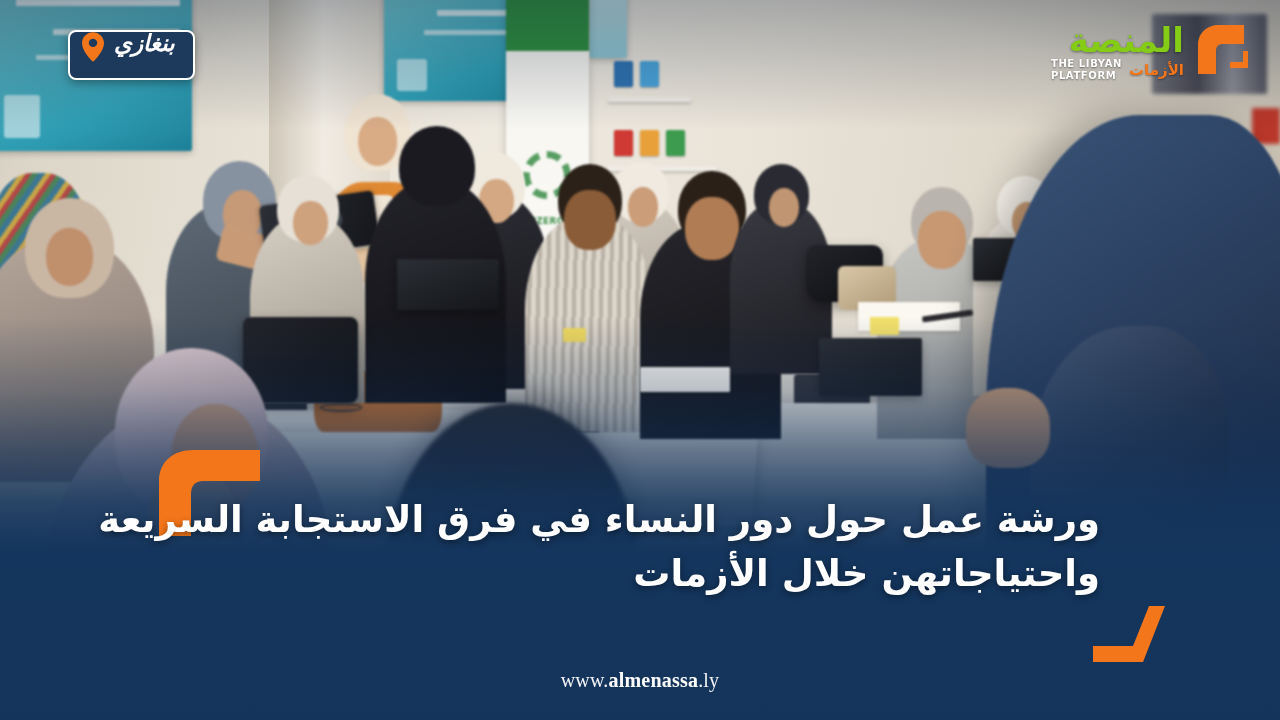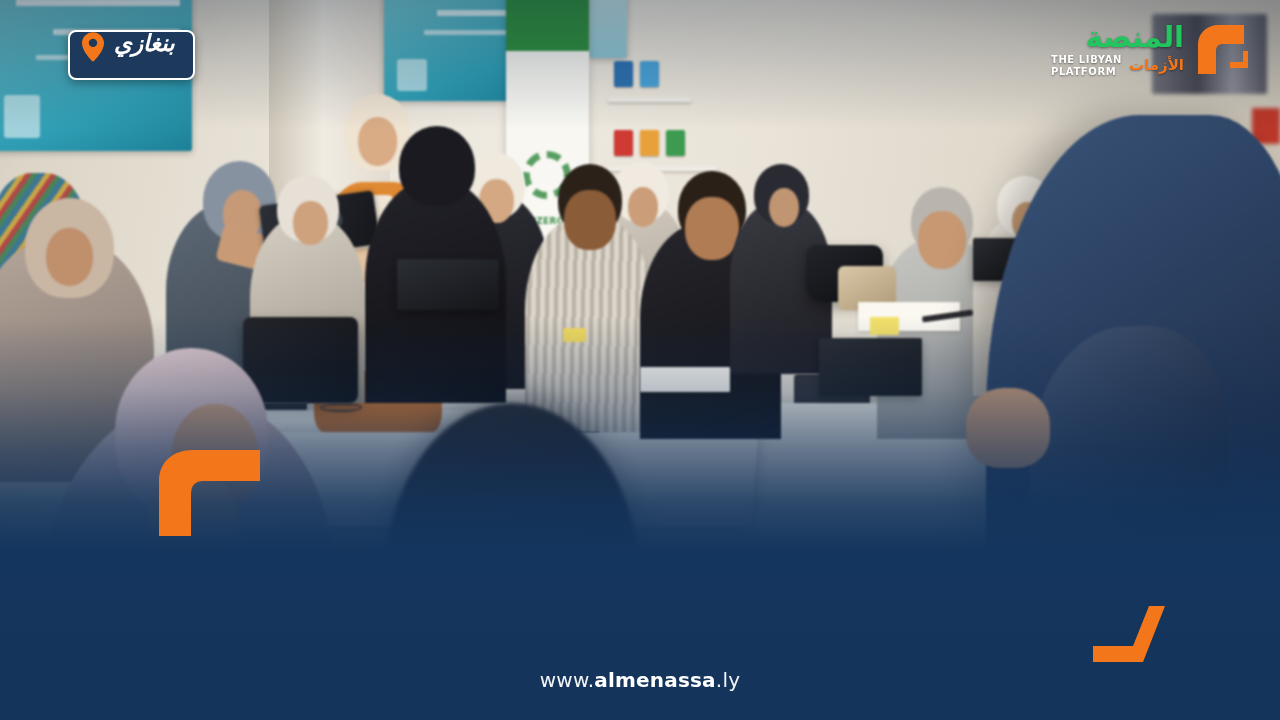--- a/index.html
+++ b/index.html
@@ -196,21 +196,21 @@
         background:#1d3a5c;border:2px solid #ffffff;border-radius:8px;
         box-shadow:0 3px 10px rgba(0,0,0,.35);font-style:italic;}
   .pin{position:relative;width:22px;height:30px;flex:0 0 auto;}
   .loc-text{color:#ffffff;font-size:23px;font-weight:bold;line-height:1;
         direction:rtl;letter-spacing:.2px;}
 
   
   .logo{position:absolute;right:28px;top:18px;
         display:flex;align-items:flex-start;gap:6px;}
   .logo-words{display:flex;flex-direction:column;align-items:flex-end;padding-top:6px;}
-  .logo-ar{color:#22c55e;font-size:29px;font-weight:bold;line-height:.95;direction:rtl;
+  .logo-ar{color:#84cc16;font-size:34px;font-weight:bold;line-height:.95;direction:rtl;
         text-shadow:0 1px 3px rgba(0,0,0,.45);}
   .logo-sub{display:flex;align-items:center;gap:7px;margin-top:2px;}
   .logo-ar2{color:#f4761a;font-size:15px;font-weight:bold;direction:rtl;line-height:1;
         text-shadow:0 1px 2px rgba(0,0,0,.4);}
   .logo-en{color:#ffffff;font-size:10px;font-weight:bold;line-height:1.22;letter-spacing:.6px;
         text-shadow:0 1px 2px rgba(0,0,0,.45);}
   .logo-mark{position:relative;width:62px;height:62px;flex:0 0 auto;}
 
   
   .headline{position:absolute;right:180px;bottom:118px;width:930px;
@@ -218,21 +218,21 @@
         font-size:37px;font-weight:bold;line-height:1.48;
         text-shadow:0 2px 7px rgba(0,0,0,.45);}
   .headline div{white-space:nowrap;}
 
   
   .mark-left{position:absolute;left:157px;top:448px;width:105px;height:88px;}
   .mark-right{position:absolute;left:1093px;top:604px;width:78px;height:58px;}
 
   
   .footer{position:absolute;left:0;right:0;bottom:28px;text-align:center;
-        color:#ffffff;font-size:20px;letter-spacing:.2px;}
+        color:#ffffff;font-size:20px;letter-spacing:.2px;font-family:Liberation Serif, serif;}
   .footer b{font-weight:bold;}
   .footer .lt{font-weight:normal;opacity:.95;}
 </style>
 </head>
 <body>
 
 <div class="stage">
 
   <div class="photo" aria-label="قاعة ورشة عمل مع مشاركات جالسات حول طاولات">
 
@@ -408,18 +408,22 @@
       <path d="M2 88 V33 C2 14 16 2 36 2 H103 V33 H46 C38 33 34 38 34 46 V88 Z" fill="#F4761A"></path>
     </svg>
   </span>
 
   <span class="mark-right">
     <svg viewBox="0 0 78 58" width="78" height="58" aria-hidden="true">
       <path d="M0 42 H40 L56 2 H72 L50 58 H0 Z" fill="#F4761A"></path>
     </svg>
   </span>
 
+  <div class="headline">
+    <div>ورشة عمل حول دور النساء في فرق الاستجابة السريعة</div>
+    <div>واحتياجاتهن خلال الأزمات</div>
+  </div>
 
   <div class="footer">
     <span class="lt">www.</span><b>almenassa</b><span class="lt">.ly</span>
   </div>
 
 </div>
 
 </body></html>

